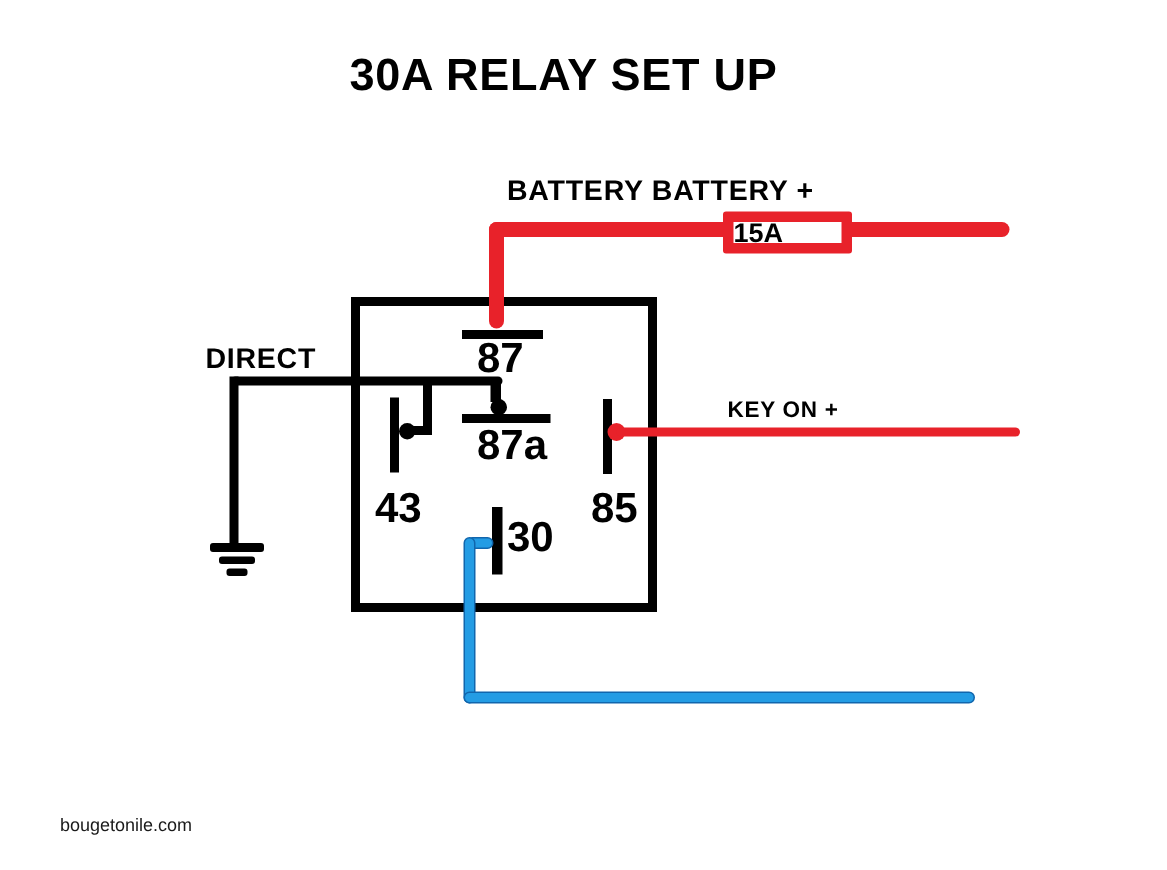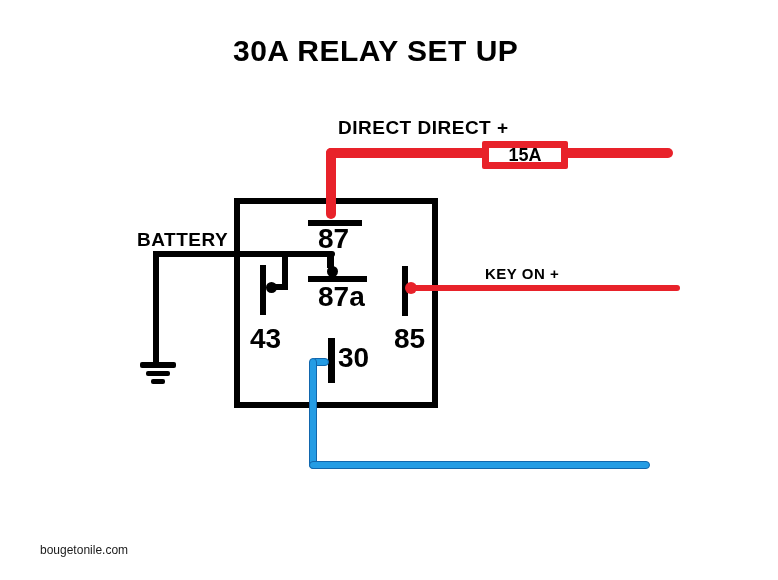--- a/index.html
+++ b/index.html
@@ -63,21 +63,20 @@
     background: var(--wire-red, #e8222a);
     border-radius: 2px;
     z-index: 4;
   }
   .fuse-window {
     position: absolute;
     left: 7px; right: 7px; top: 7px; bottom: 7px;
     background: #ffffff;
     display: flex;
     align-items: center;
-    justify-content: center;
     overflow: visible;
   }
   .fuse-rating {
     font-weight: bold;
     font-size: 18px;
     line-height: 14px;
     color: var(--diagram-black, #000000);
   }
 
   
@@ -143,22 +142,22 @@
     color: #1a1a1a;
     z-index: 5;
   }
 </style>
 </head>
 <body>
 
 <div class="canvas">
 
   <div class="lbl title">30A RELAY SET UP</div>
-  <div class="lbl battery-label">DIRECT DIRECT +</div>
-  <div class="lbl ground-label">BATTERY</div>
+  <div class="lbl battery-label">BATTERY BATTERY +</div>
+  <div class="lbl ground-label">DIRECT</div>
   <div class="lbl keyon-label">KEY ON +</div>
 
   <div class="wire red bat-wire-h"></div>
   <div class="wire red bat-wire-v"></div>
   <div class="fuse">
     <div class="fuse-window">
       <span class="fuse-rating">15A</span>
     </div>
   </div>
 

